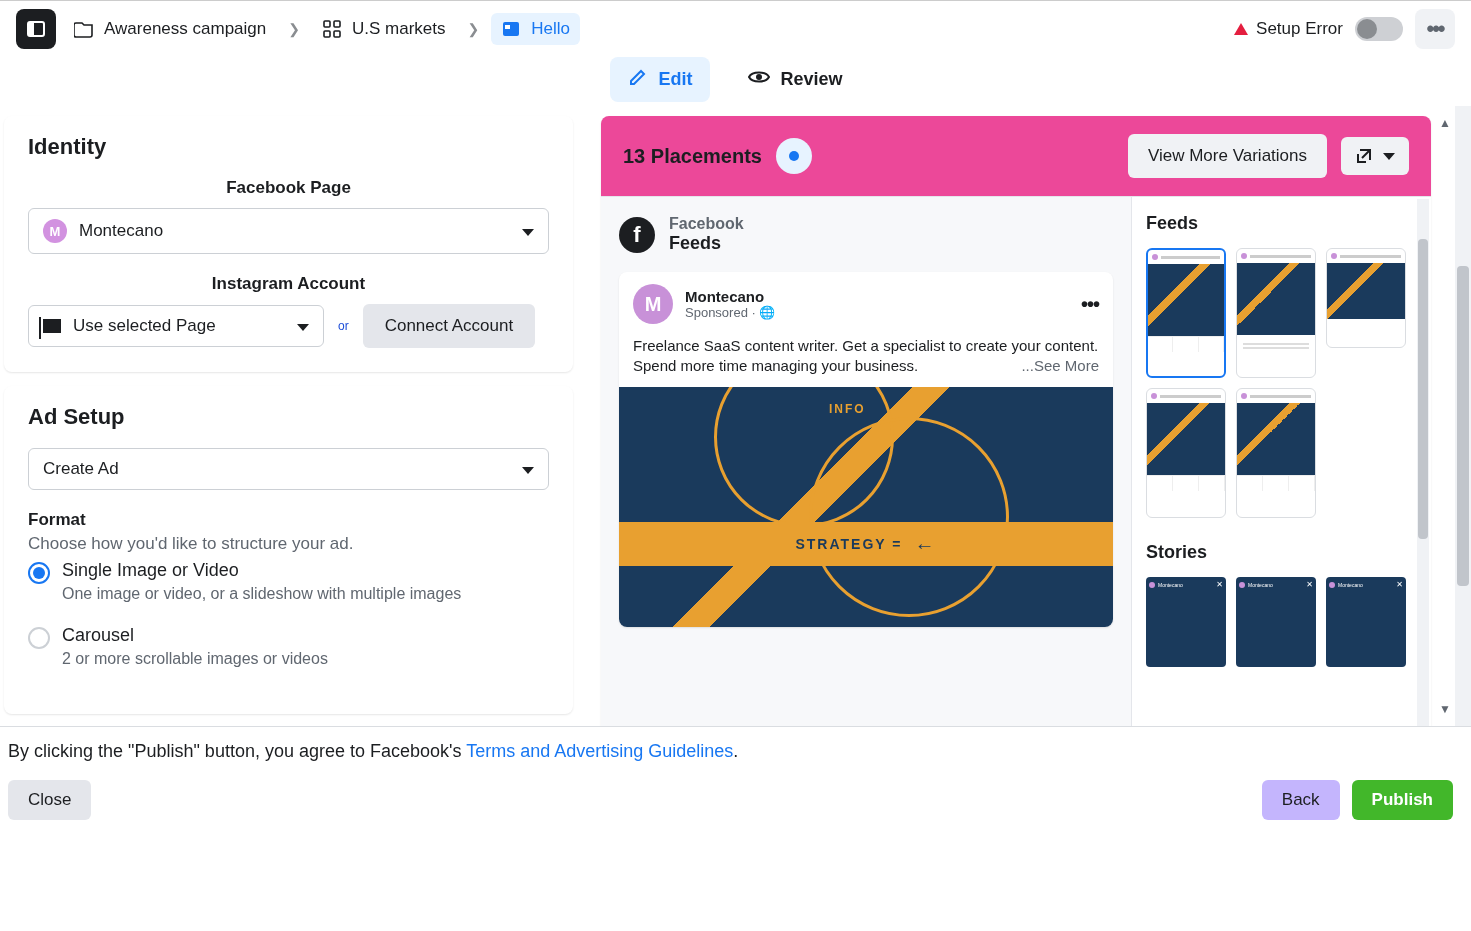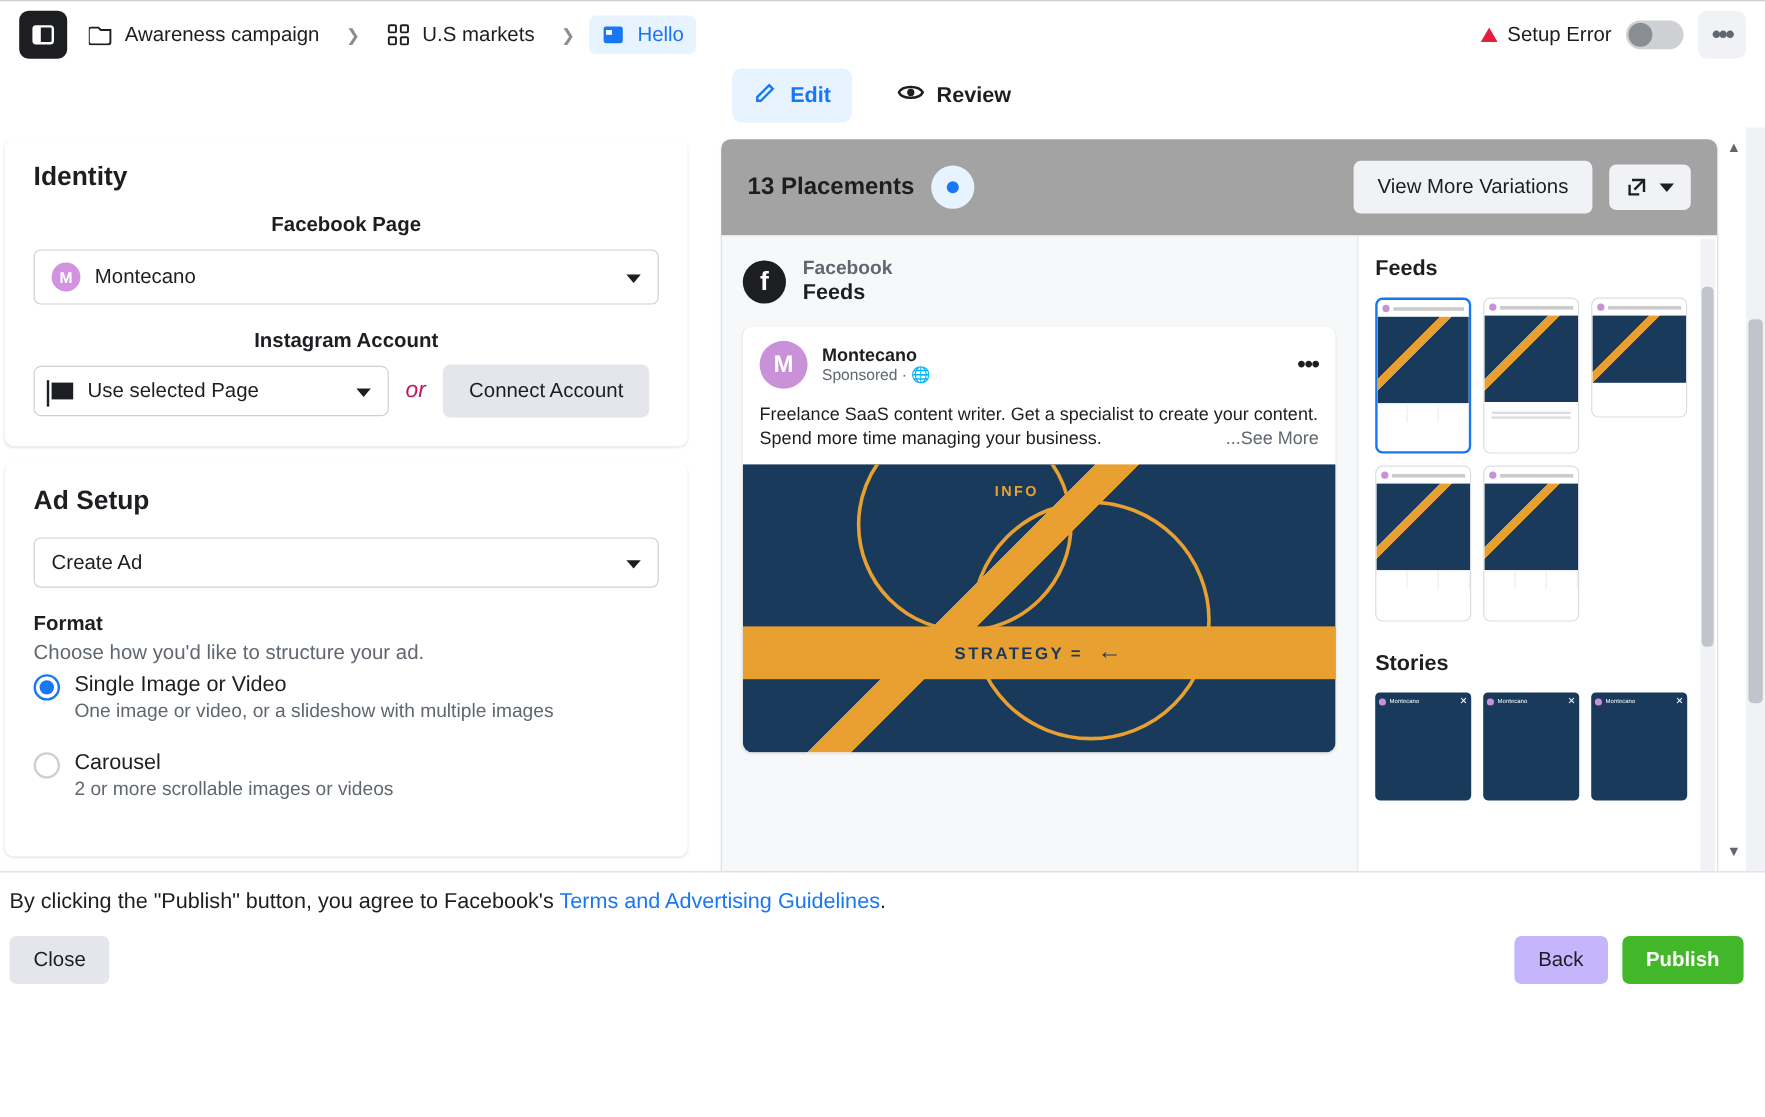--- a/index.html
+++ b/index.html
@@ -29,34 +29,34 @@
   .main { display: flex; height: 620px; overflow: hidden; }
   .left-col { width: 585px; overflow-y: auto; padding: 0 0 0 0; }
   .card { background: #fff; border-radius: 8px; margin: 10px 12px 14px 4px; padding: 18px 24px 24px 24px; box-shadow: 0 1px 2px rgba(0,0,0,0.1); }
   .card h2 { font-size: 22px; font-weight: 700; margin-bottom: 18px; }
   .field-label { font-size: 17px; font-weight: 600; margin-bottom: 10px; text-align: center; }
   .select-box { border: 1px solid #ccd0d5; border-radius: 6px; padding: 10px 14px; display: flex; align-items: center; gap: 12px; font-size: 17px; cursor: pointer; }
   .select-box .caret { margin-left: auto; }
   .avatar-sm { width: 24px; height: 24px; border-radius: 50%; background: #d292e0; color: #fff; display: flex; align-items: center; justify-content: center; font-size: 13px; font-weight: 600; }
   .ig-row { display: flex; align-items: center; gap: 14px; }
   .ig-row .select-box { flex: 0 0 auto; width: 296px; }
-  .or-txt { color: #be185d; font-size: 19px; font-style: italic; }
+  .or-txt { color: #1d4ed8; font-size: 12px; }
   .connect-btn { background: #e4e6eb; border-radius: 6px; padding: 12px 22px; font-size: 17px; font-weight: 500; color: #1c1e21; cursor: pointer; }
   .sub-label { font-size: 17px; font-weight: 600; margin-top: 20px; margin-bottom: 4px; }
   .sub-desc { font-size: 17px; color: #606770; margin-bottom: 6px; }
   .radio-opt { display: flex; gap: 12px; margin-bottom: 22px; }
   .radio { width: 22px; height: 22px; border: 2px solid #ccd0d5; border-radius: 50%; flex-shrink: 0; margin-top: 2px; position: relative; }
   .radio.checked { border-color: #1877f2; }
   .radio.checked::after { content:''; position:absolute; left:3px; top:3px; width:12px; height:12px; background:#1877f2; border-radius:50%; }
   .opt-title { font-size: 18px; }
   .opt-desc { font-size: 16px; color: #606770; margin-top: 4px; }
   
   
   .right-col { flex: 1; position: relative; background: #fff; overflow: hidden; }
-  .preview-shell { background: #a3a3a3; border-radius: 8px; margin: 10px 40px 0 16px; box-shadow: 0 1px 2px rgba(0,0,0,0.1); height: 620px; overflow: hidden; display: flex; flex-direction: column; }
+  .preview-shell { background: #ec4899; border-radius: 8px; margin: 10px 40px 0 16px; box-shadow: 0 1px 2px rgba(0,0,0,0.1); height: 620px; overflow: hidden; display: flex; flex-direction: column; }
   .placements-hdr { display: flex; align-items: center; padding: 18px 22px; gap: 14px; }
   .placements-hdr h3 { font-size: 20px; font-weight: 700; }
   .blue-dot-badge { width: 36px; height: 36px; border-radius: 50%; background: #e7f3ff; display: flex; align-items: center; justify-content: center; }
   .blue-dot-badge::after { content:''; width:10px; height:10px; background:#1877f2; border-radius:50%; }
   .variations-btn { margin-left: auto; background: #f0f2f5; border-radius: 6px; padding: 12px 20px; font-size: 17px; cursor: pointer; }
   .expand-btn { background: #f0f2f5; border-radius: 6px; padding: 10px 14px; display: flex; align-items: center; gap: 10px; cursor: pointer; }
   
   .preview-body { display: flex; flex: 1; overflow: hidden; background: #f7f8fa; border-top: 1px solid #e4e6eb; }
   .preview-main { flex: 1; padding: 18px 18px 0 18px; overflow: hidden; }
   .place-hdr { display: flex; align-items: center; gap: 14px; margin-bottom: 18px; }

